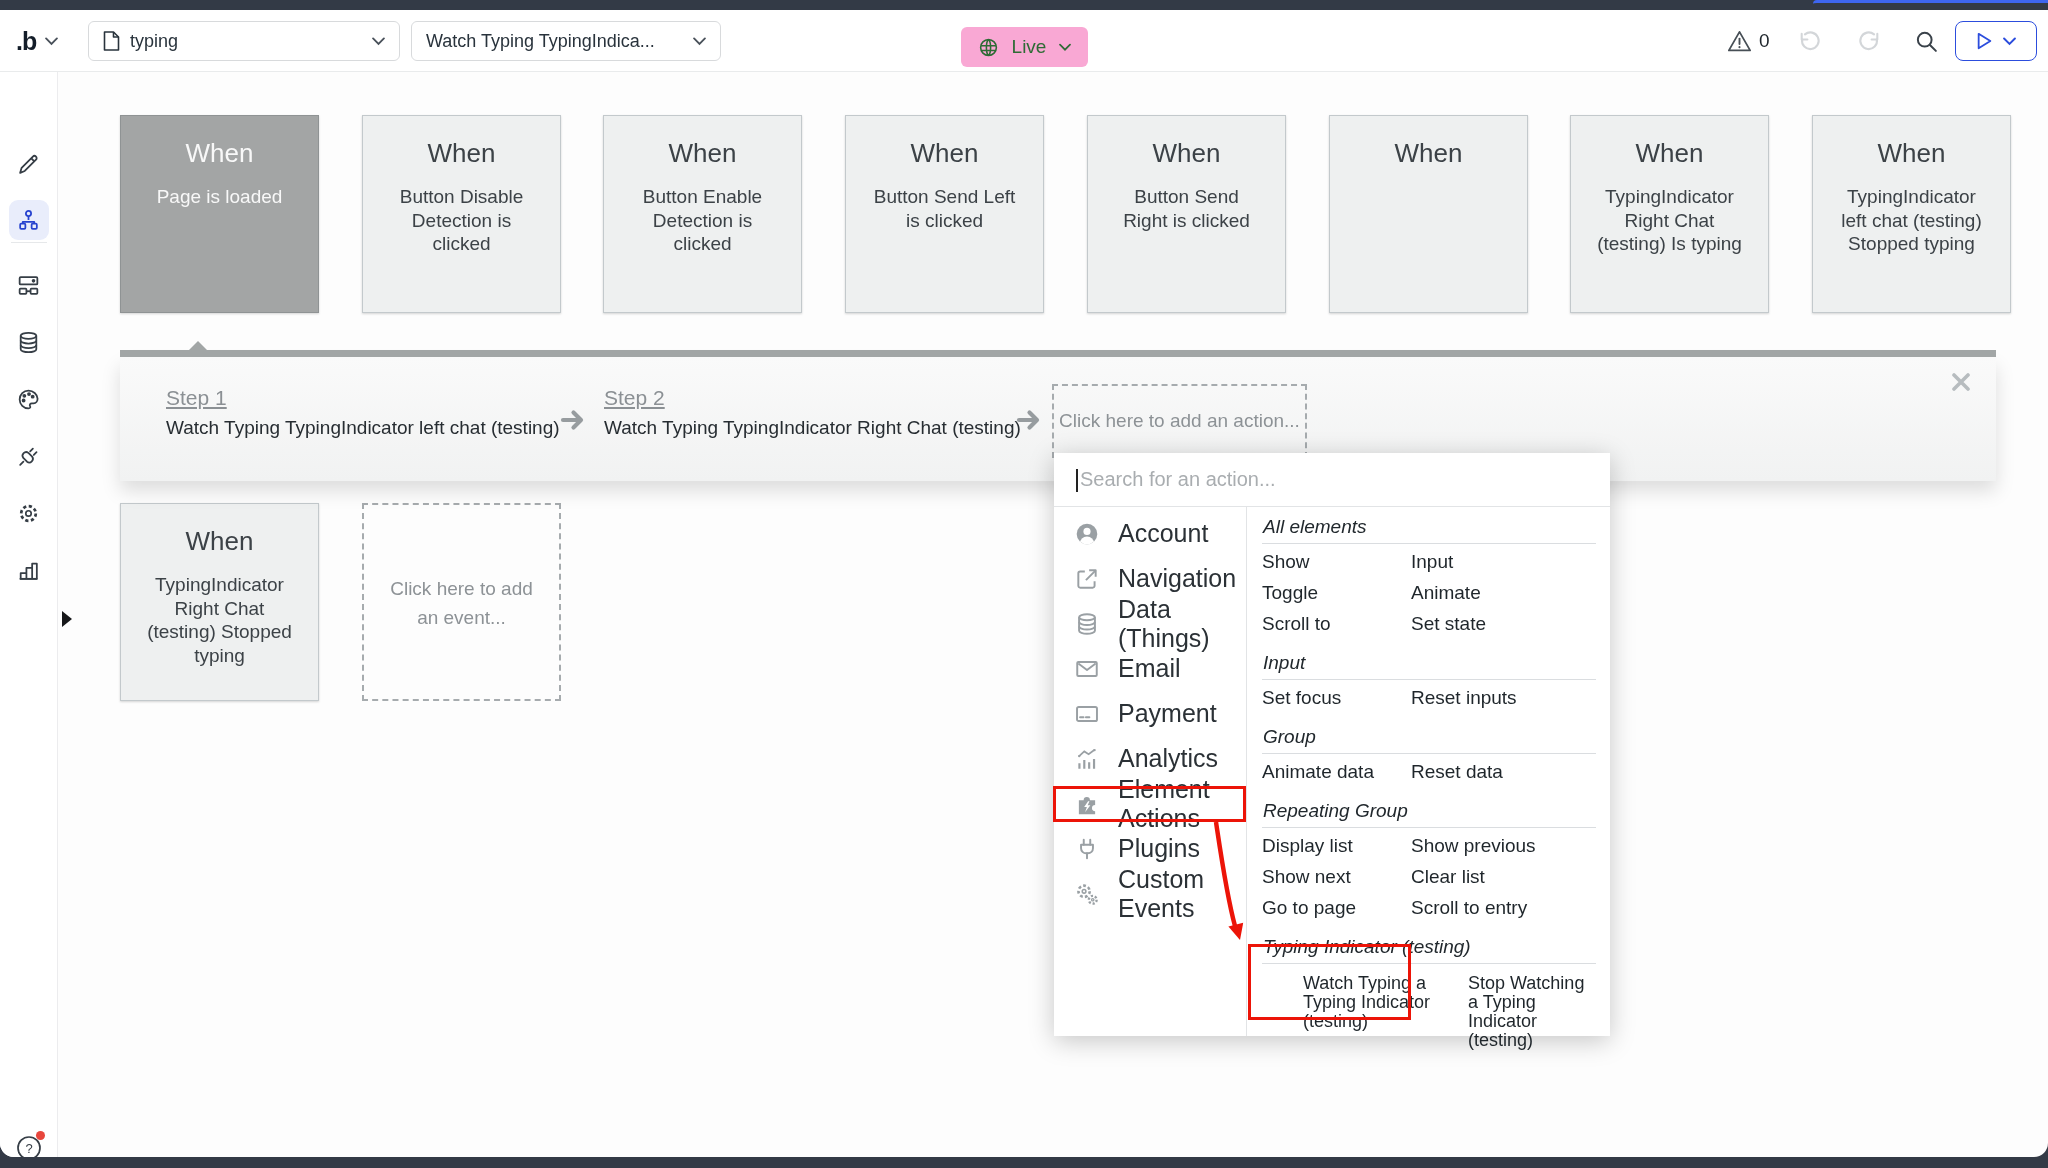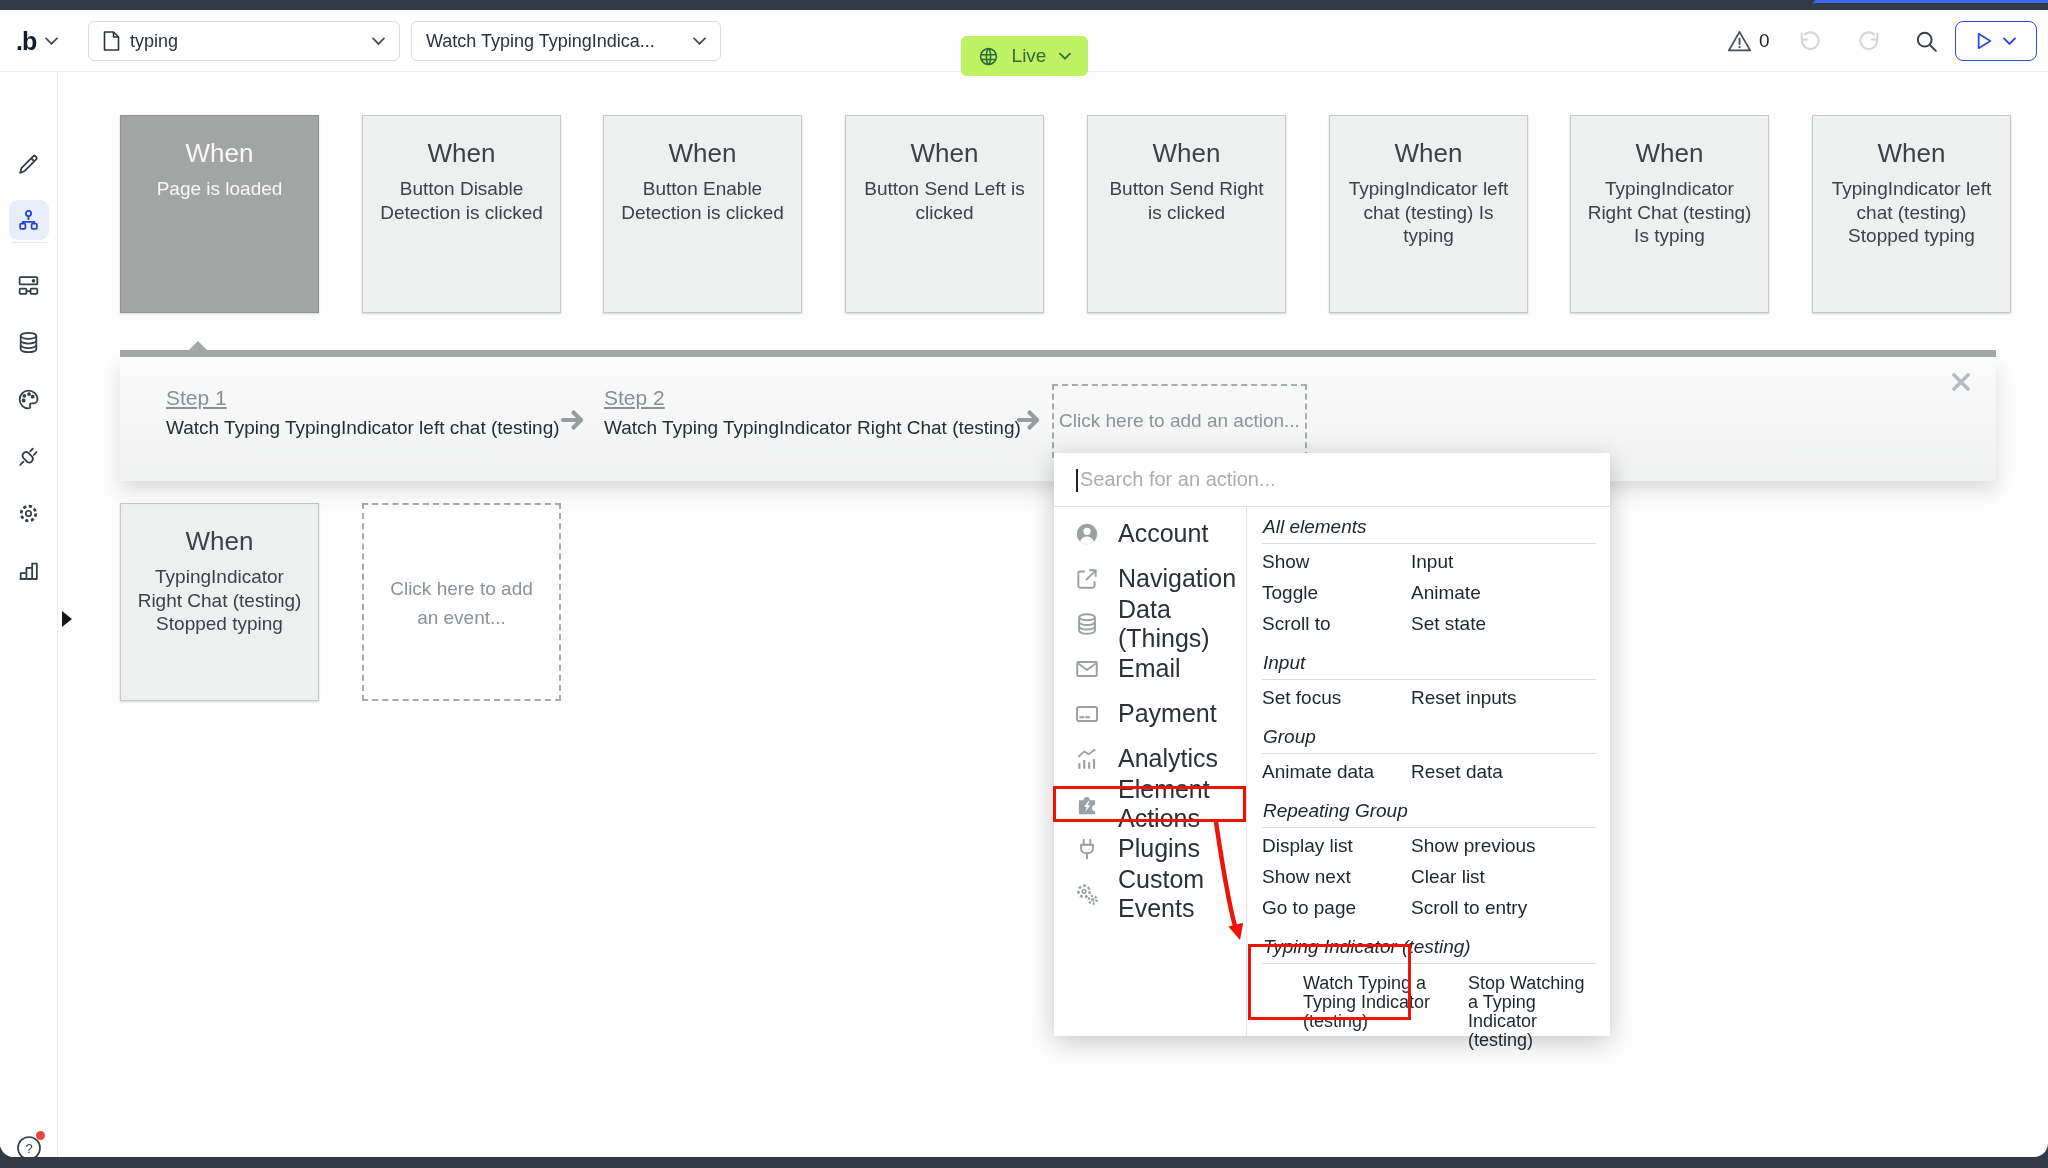--- a/index.html
+++ b/index.html
@@ -17,21 +17,21 @@
     border-bottom:1px solid #e9ebec; z-index:50; }
   .logo { position:absolute; left:16px; top:0; height:62px; display:flex; align-items:center; gap:9px; }
   .logo-text { font-size:25px; font-weight:700; color:#131d29; letter-spacing:-1px; }
   .chev { width:13px; height:9px; color:#49515a; }
   .dd { position:absolute; top:11px; height:40px; border:1px solid #d8dadc; border-radius:6px;
     background:#fff; display:flex; align-items:center; padding:0 14px; gap:10px; color:#29333c; font-size:18px; }
   .dd .spacer { flex:1; }
   .dd-page { left:88px; width:312px; }
   .dd-wf { left:411px; width:310px; }
   .doc-ic { width:17px; height:20px; color:#29333c; }
-  .live-btn { position:absolute; left:961px; top:26px; width:127px; height:40px; background:#bef264;
+  .live-btn { position:absolute; left:961px; top:17px; width:127px; height:40px; background:#f9a8d4;
     border-radius:6px; display:flex; align-items:center; justify-content:center; gap:13px; color:#2e6b35; font-size:19px; }
   .live-btn .chev { color:#2e6b35; width:12px; }
   .tb-ic { position:absolute; top:19px; width:25px; height:25px; }
   .warn-wrap { position:absolute; left:1727px; top:0; height:62px; display:flex; align-items:center; gap:7px; }
   .warn-ic { width:25px; height:24px; color:#474f56; }
   .warn-count { font-size:19px; color:#1f262c; }
   .undo-ic { left:1797px; color:#d3d6d9; }
   .redo-ic { left:1857px; color:#d3d6d9; }
   .search-ic { left:1914px; color:#3a424a; }
   .play-btn { position:absolute; left:1955px; top:11px; width:82px; height:40px; border:1.6px solid #2c4ddd;
@@ -47,21 +47,21 @@
   .sb-ic svg { width:25px; height:25px; }
   .sb-active { background:#e9edfb; color:#2743cf; }
   .sb-divider { position:absolute; left:11px; top:170px; width:36px; height:1px; background:#e6e8ea; }
   .help-wrap { position:absolute; left:50%; top:1062px; transform:translateX(-50%); width:28px; height:28px; color:#363e46; }
   .help-dot { position:absolute; right:-2px; top:-3px; width:9px; height:9px; border-radius:50%; background:#e8463c; }
 
   
   .card { position:absolute; top:105px; width:199px; height:198px; background:#eef0f0;
     border:1px solid #c3c9cc; box-shadow:0 1px 2px rgba(0,0,0,.16); text-align:center; }
   .card .t { margin-top:22px; font-size:26px; color:#3c4247; }
-  .card .s { margin-top:8px; font-size:19px; line-height:1.24; color:#3c4247; padding:0 12px; }
+  .card .s { margin-top:16px; font-size:19px; line-height:1.24; color:#3c4247; padding:0 22px; }
   .card.selected { background:#a3a5a5; border-color:#8f9394; }
   .card.selected .t, .card.selected .s { color:#f8f8f8; }
   .card.row2 { top:493px; }
 
   .dashed-box { position:absolute; border:2px dashed #a6abae; color:#8d9296; font-size:19px; text-align:center; }
   .add-event { left:362px; top:493px; width:199px; height:198px; padding:70px 24px 0; line-height:1.5; }
   .add-action { left:1052px; top:374px; width:255px; height:74px; padding-top:24px; z-index:12; }
 
   .collapse-handle { position:absolute; left:62px; top:601px; width:0; height:0;
     border-top:8px solid transparent; border-bottom:8px solid transparent; border-left:10px solid #17181a; }
@@ -293,21 +293,20 @@
   <div class="card" style="left:845px">
     <div class="t">When</div>
     <div class="s">Button Send Left is clicked</div>
   </div>
   <div class="card" style="left:1087px">
     <div class="t">When</div>
     <div class="s">Button Send Right is clicked</div>
   </div>
   <div class="card" style="left:1329px">
     <div class="t">When</div>
-    <div class="s">TypingIndicator left chat (testing) Is typing</div>
   </div>
   <div class="card" style="left:1570px">
     <div class="t">When</div>
     <div class="s">TypingIndicator Right Chat (testing) Is typing</div>
   </div>
   <div class="card" style="left:1812px">
     <div class="t">When</div>
     <div class="s">TypingIndicator left chat (testing) Stopped typing</div>
   </div>
 

